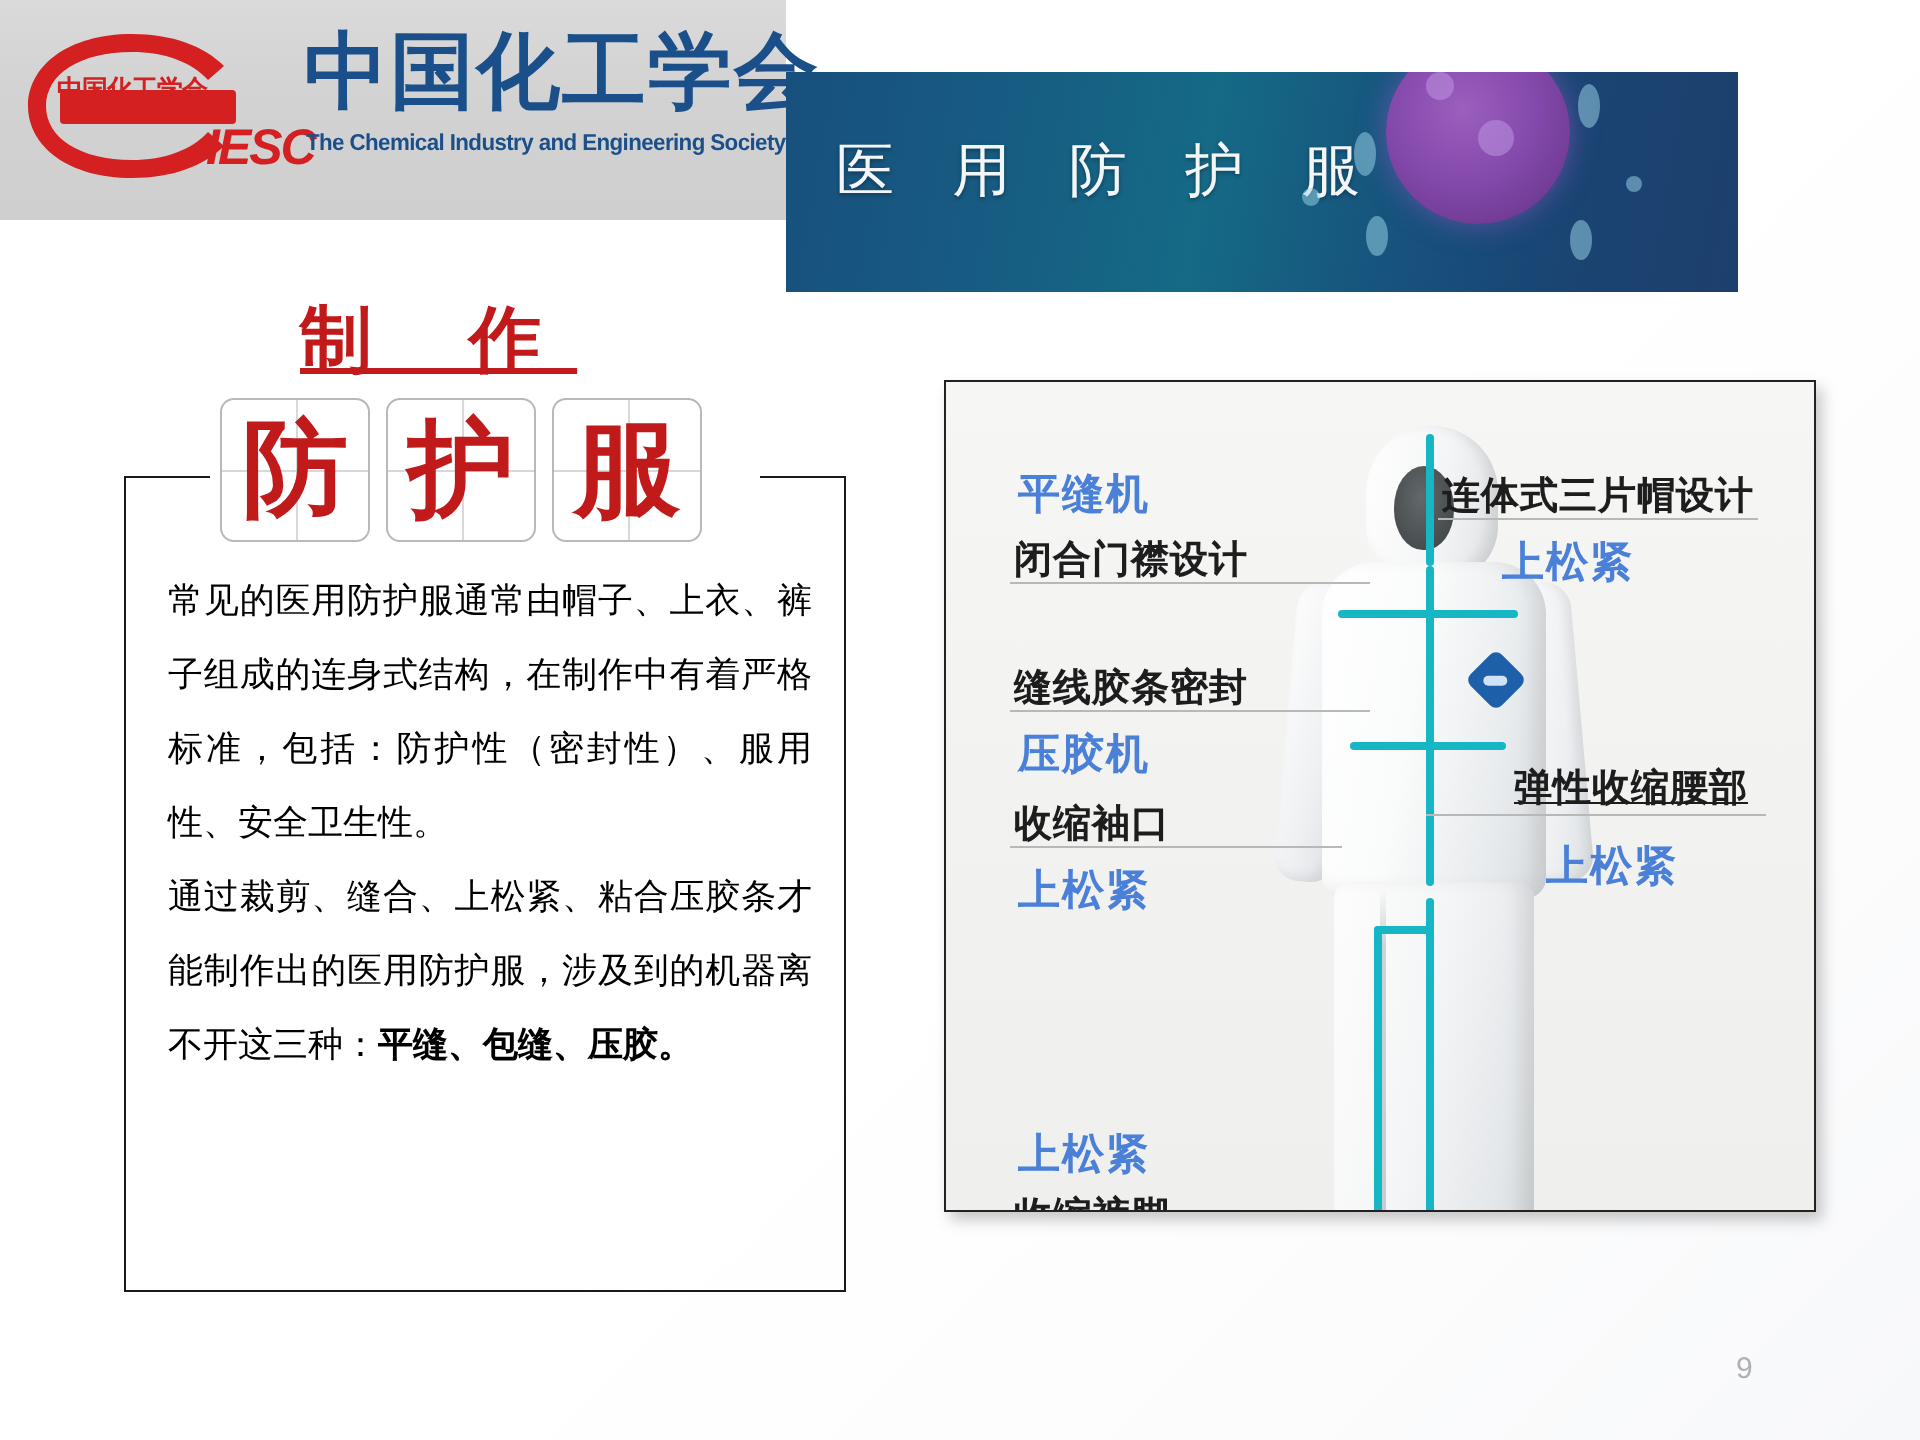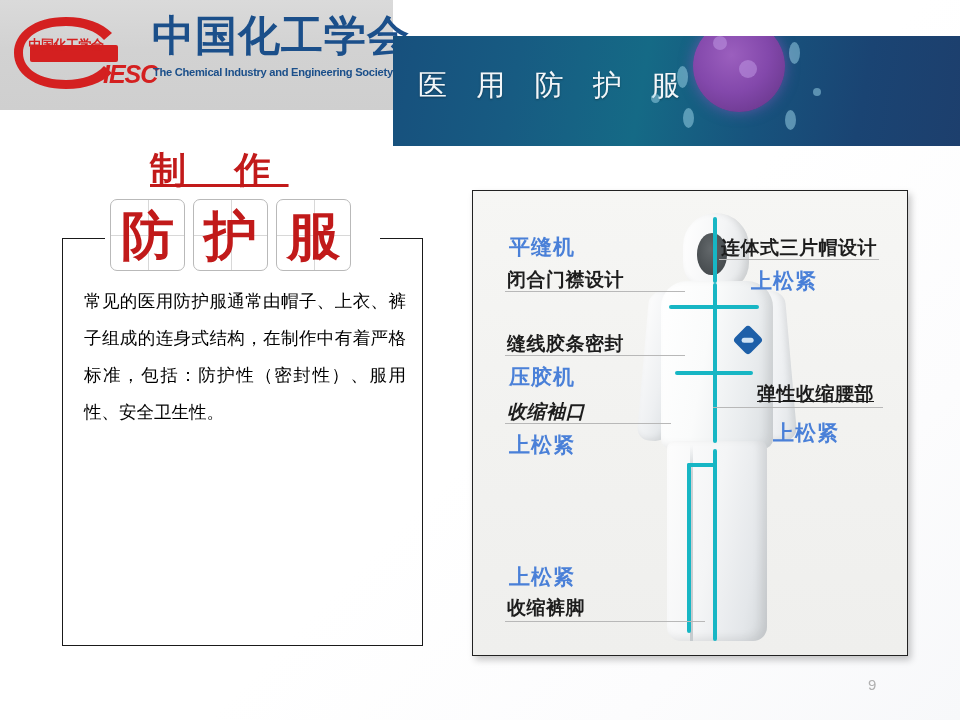--- a/index.html
+++ b/index.html
@@ -13,21 +13,21 @@
     position: relative;
     overflow: hidden;
     font-family: "DejaVu Sans", sans-serif;
     background: linear-gradient(135deg, #ffffff 0%, #ffffff 55%, #fcfcfd 80%, #f7f8fa 100%);
   }
 
   
   .header {
     position: absolute;
     left: 0; top: 0;
-    width: 960px; height: 110px;
+    width: 869px; height: 110px;
     display: flex;
   }
   .logo-band {
     width: 393px;
     height: 110px;
     background: linear-gradient(180deg, #dadada 0%, #d2d2d2 45%, #cfcfcf 100%);
     position: relative;
     flex: none;
   }
   
@@ -209,21 +209,21 @@
     line-height: 37px;
     z-index: 2;
   }
   .body-text p { margin: 0; text-align: justify; }
   .body-text .bold-tail { font-weight: bold; }
 
   
   .image-panel {
     position: absolute;
     left: 472px; top: 190px;
-    width: 436px; height: 466px;
+    width: 436px; height: 416px;
     background: #f4f4f2;
     border: 1.5px solid #222222;
     box-shadow: 3px 4px 7px rgba(0,0,0,0.22);
     overflow: hidden;
     box-sizing: border-box;
   }
   .panel-inner {
     position: absolute;
     left: 0; top: 0; right: 0; bottom: 0;
     background: linear-gradient(180deg, #f6f6f4 0%, #f2f2f0 50%, #efefed 100%);
@@ -380,20 +380,21 @@
   <div class="char-box">
     <span>护</span>
   </div>
   <div class="char-box">
     <span>服</span>
   </div>
 </div>
 
 <div class="body-text">
   <p>常见的医用防护服通常由帽子、上衣、裤子组成的连身式结构，在制作中有着严格标准，包括：防护性（密封性）、服用性、安全卫生性。</p>
+  <p><span>通过裁剪、缝合、上松紧、粘合压胶条才能制作出的医用防护服，涉及到的机器离不开这三种：</span><span class="bold-tail">平缝、包缝、压胶。</span></p>
 </div>
 
 <div class="image-panel">
   <div class="panel-inner">
 
     <div class="suit">
       <div class="suit-hood"></div>
       <div class="suit-face"></div>
       <div class="arm arm-l"></div>
       <div class="arm arm-r"></div>
@@ -412,21 +413,21 @@
     </div>
 
     <div class="cal cal-blue" style="left:36px; top:42px;">平缝机</div>
     <div class="cal cal-black" style="left:34px; top:76px;">闭合门襟设计</div>
     <div class="lead" style="left:32px; top:100px; width:180px;"></div>
 
     <div class="cal cal-black" style="left:34px; top:140px;">缝线胶条密封</div>
     <div class="lead" style="left:32px; top:164px; width:180px;"></div>
     <div class="cal cal-blue" style="left:36px; top:172px;">压胶机</div>
 
-    <div class="cal cal-black" style="left:34px; top:208px;font-style:italic;">收缩袖口</div>
+    <div class="cal cal-black" style="left:34px; top:208px;">收缩袖口</div>
     <div class="lead" style="left:32px; top:232px; width:166px;"></div>
     <div class="cal cal-blue" style="left:36px; top:240px;">上松紧</div>
 
     <div class="cal cal-blue" style="left:36px; top:372px;">上松紧</div>
     <div class="cal cal-black" style="left:34px; top:404px;">收缩裤脚</div>
     <div class="lead" style="left:32px; top:430px; width:200px;"></div>
 
     <div class="cal cal-black" style="left:248px; top:44px;">连体式三片帽设计</div>
     <div class="lead" style="left:246px; top:68px; width:160px;"></div>
     <div class="cal cal-blue" style="left:278px; top:76px;">上松紧</div>

